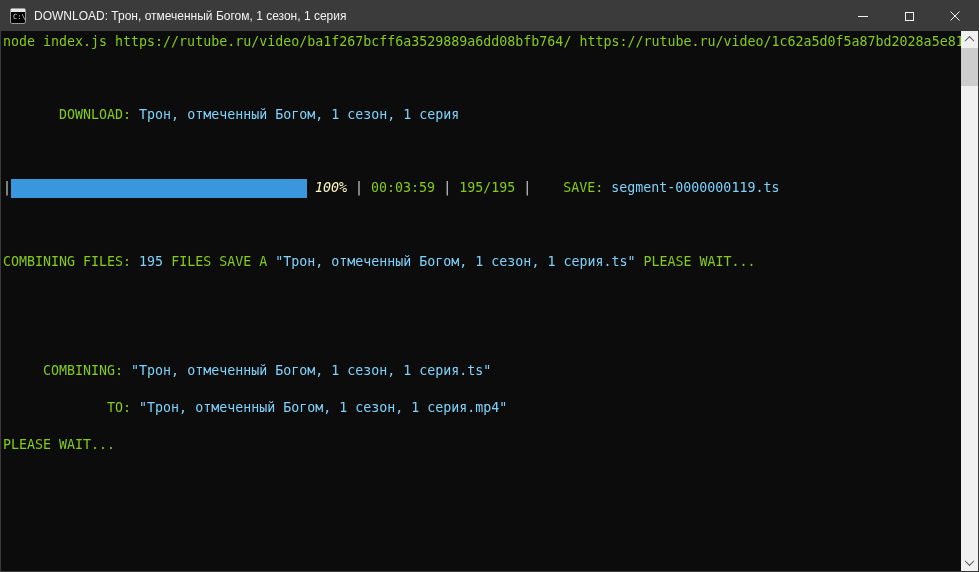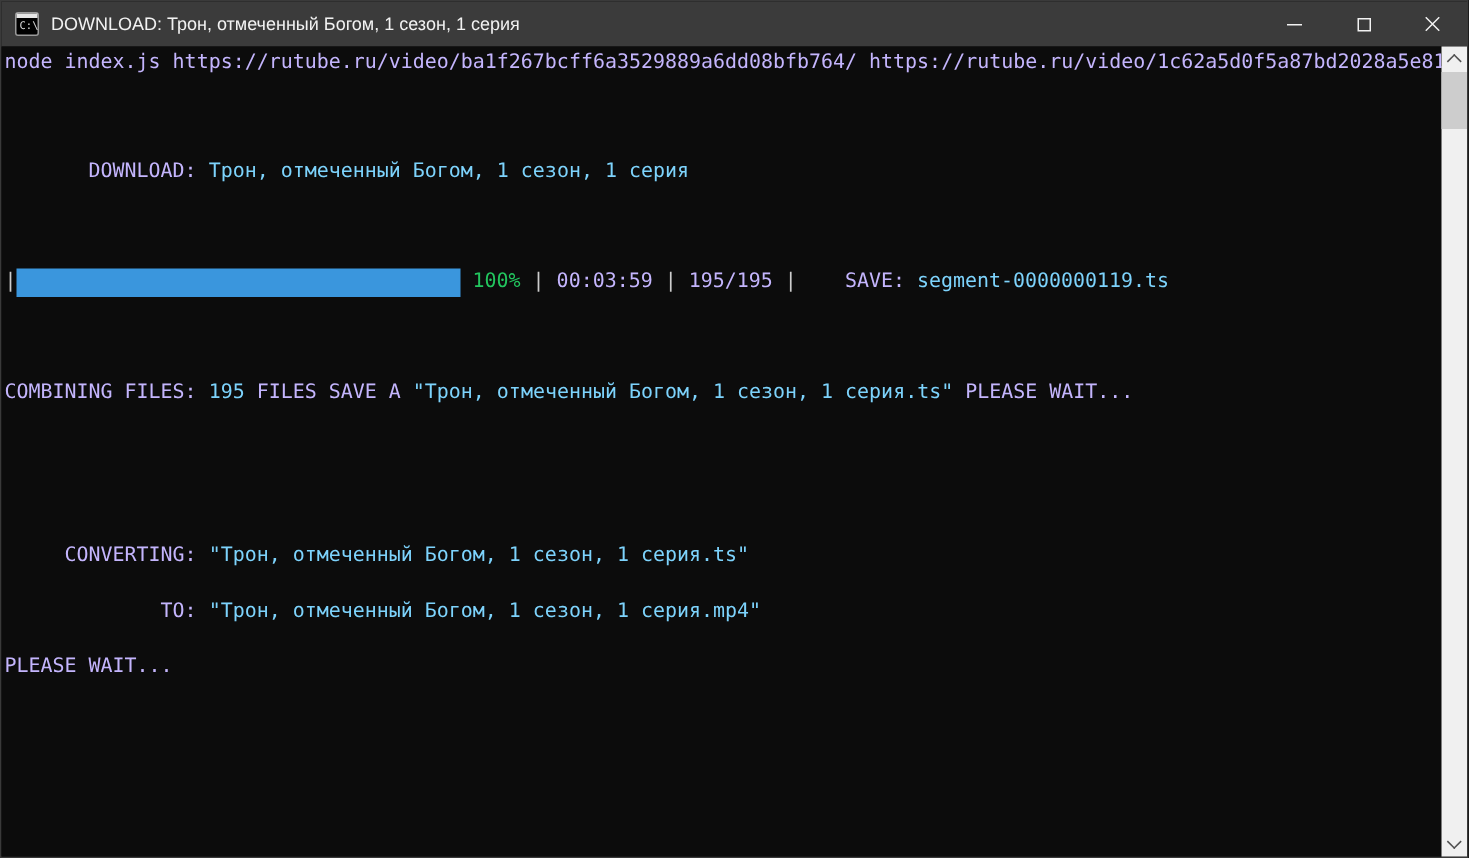--- a/index.html
+++ b/index.html
@@ -59,23 +59,23 @@
     overflow: hidden;
   }
   .screen {
     margin: 0;
     font-family: "DejaVu Sans Mono", "Liberation Mono", monospace;
     font-size: 13.3px;
     line-height: 18.3px;
     white-space: pre;
   }
   .line { height: 18.3px; }
-  .g { color: #c4b5fd; }
+  .g { color: #84cc16; }
   .y { color: #7dd3fc; }
-  .c { color: #22c55e; }
+  .c { color: #fef9c3; font-style: italic; }
   .w { color: #CCCCCC; }
   .bar-fill {
     display: inline-block;
     width: 296px; height: 18.3px;
     background: #3A96DD;
     vertical-align: top;
   }
   
   .scrollbar {
     flex: 0 0 17px; width: 17px;
@@ -130,21 +130,21 @@
     <div class="console">
       <pre class="screen"><div class="line"><span class="g">node index.js https://rutube.ru/video/ba1f267bcff6a3529889a6dd08bfb764/ https://rutube.ru/video/1c62a5d0f5a87bd2028a5e81</span></div>
 <div class="line"></div>
 <div class="line"><span class="g">       DOWNLOAD: </span><span class="y">Трон, отмеченный Богом, 1 сезон, 1 серия</span></div>
 <div class="line"></div>
 <div class="line"><span class="w">|</span><span class="bar-fill"></span><span class="c"> 100%</span><span class="w"> | </span><span class="g">00:03:59</span><span class="w"> | </span><span class="g">195/195</span><span class="w"> |    </span><span class="g">SAVE: </span><span class="y">segment-0000000119.ts</span></div>
 <div class="line"></div>
 <div class="line"><span class="g">COMBINING FILES: </span><span class="y">195</span><span class="g"> FILES SAVE A </span><span class="y">"Трон, отмеченный Богом, 1 сезон, 1 серия.ts"</span><span class="g"> PLEASE WAIT...</span></div>
 <div class="line"></div>
 <div class="line"></div>
-<div class="line"><span class="g">     CONVERTING: </span><span class="y">"Трон, отмеченный Богом, 1 сезон, 1 серия.ts"</span></div>
+<div class="line"><span class="g">     COMBINING: </span><span class="y">"Трон, отмеченный Богом, 1 сезон, 1 серия.ts"</span></div>
 <div class="line"><span class="g">             TO: </span><span class="y">"Трон, отмеченный Богом, 1 сезон, 1 серия.mp4"</span></div>
 <div class="line"><span class="g">PLEASE WAIT...</span></div>
 </pre>
     </div>
 
     <div class="scrollbar">
       <div class="sb-btn">
         <span class="chev-up"></span>
       </div>
       <div class="sb-thumb"></div>

